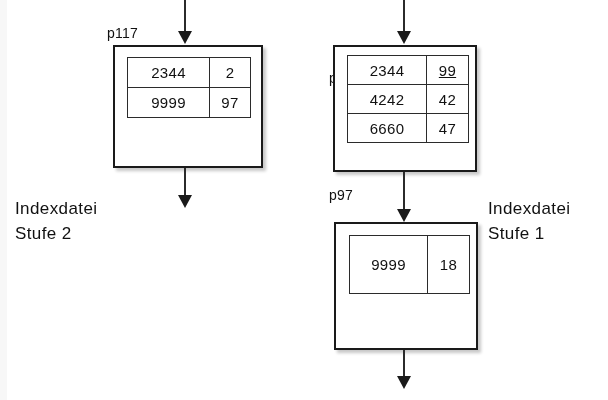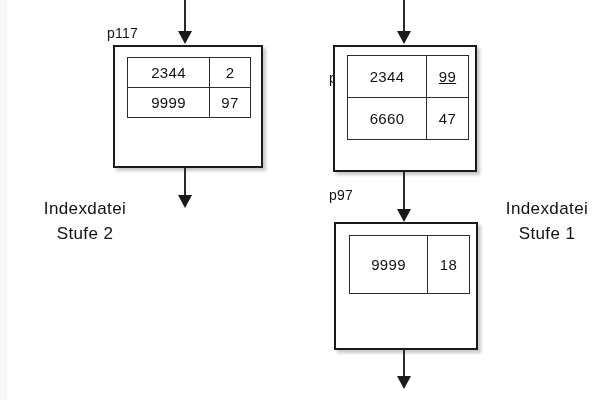--- a/index.html
+++ b/index.html
@@ -90,21 +90,20 @@
     border-top: 13px solid #1a1a1a;
   }
 
   
   .caption {
     position: absolute;
     font-family: "Liberation Sans", sans-serif;
     font-size: 17px;
     line-height: 25px;
     color: #111111;
-    text-align: center;
     letter-spacing: 0.4px;
     white-space: nowrap;
   }
 </style>
 </head>
 <body>
 
 <div id="stage">
 
   <div class="edge-strip"></div>
@@ -144,20 +143,24 @@
   <div class="block-label" style="left:329px; top:26px;margin-top:44px;">p2</div>
 
   <div class="block" style="left:333px; top:45px; width:144px; height:127px;">
     <table class="itable" style="left:12px; top:8px; width:119px; height:85px;">
       <tbody>
         <tr>
           <td style="width:78px; height:28px;">2344</td>
           <td style="width:41px;text-decoration:underline;">99</td>
         </tr>
         <tr>
+          <td style="height:28px;">4242</td>
+          <td>42</td>
+        </tr>
+        <tr>
           <td style="height:28px;">6660</td>
           <td>47</td>
         </tr>
       </tbody>
     </table>
   </div>
 
   <div class="arrow" style="left:397px; top:172px; width:14px; height:50px;">
     <div class="shaft" style="height:39px;"></div>
     <div class="head" style="top:37px;"></div>

